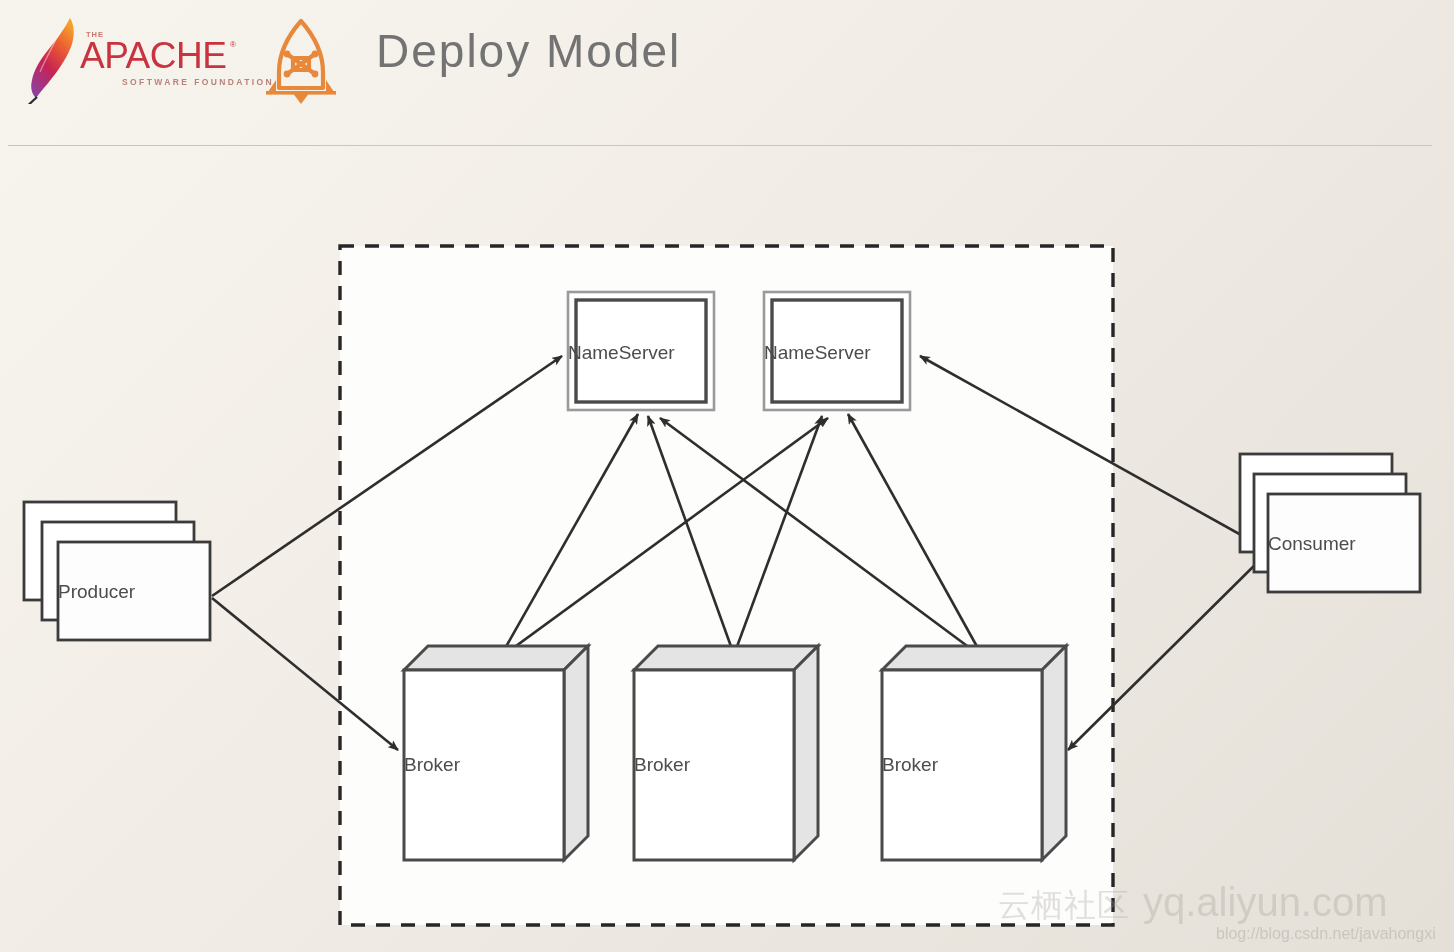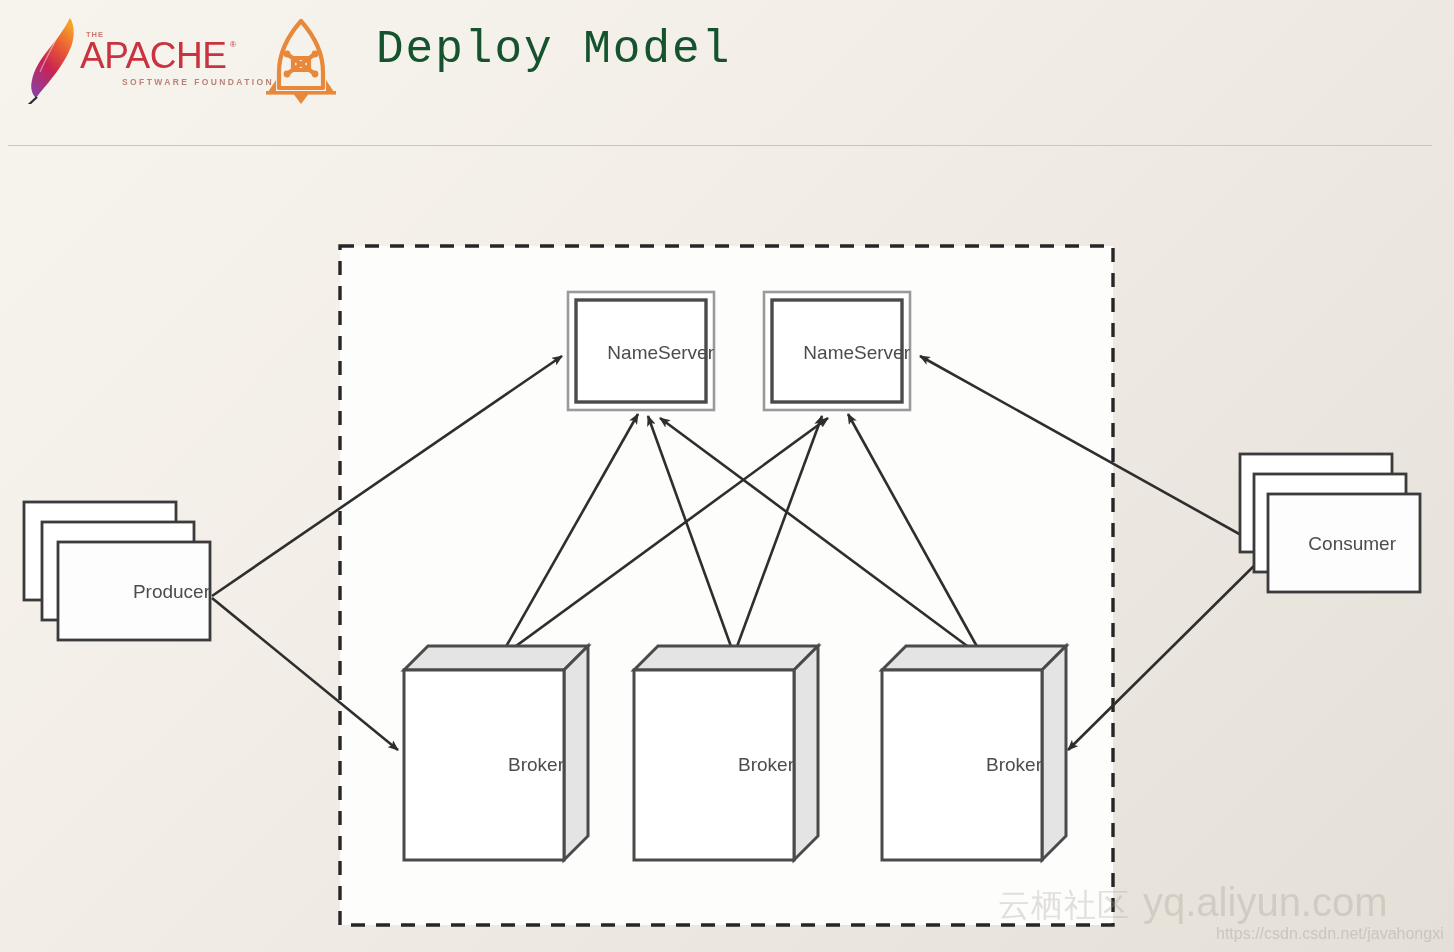--- a/index.html
+++ b/index.html
@@ -82,23 +82,23 @@
   #rocketmq-logo {
     position: absolute;
     left: 252px; top: 14px;
     width: 98px; height: 92px;
   }
 
   
   #page-title {
     position: absolute;
     left: 376px; top: 24px;
-    font-family: Liberation Mono, monospace;
+    font-family: Liberation Sans, sans-serif;
     font-size: 46px;
-    color: #14532d;
+    color: #737373;
     letter-spacing: 2px;
     white-space: nowrap;
   }
 
   
   #diagram {
     position: absolute;
     left: 0; top: 146px;
     width: 1454px; height: 806px;
   }
@@ -109,21 +109,21 @@
   }
 
   
 
   
   .node-label {
     position: absolute;
     color: #4c4c4c;
     font-size: 19px;
     font-family: "Liberation Sans", sans-serif;
-    text-align: right;
+    text-align: left;
     white-space: nowrap;
     pointer-events: none;
   }
 
   
   #watermark-cn {
     position: absolute;
     left: 998px; top: 884px;
     font-size: 32px;
     color: rgba(160,155,145,0.30);
@@ -281,13 +281,13 @@
   <div class="node-label" style="left:58px; top:435px; width:152px;">Producer</div>
   <div class="node-label" style="left:1268px; top:387px; width:128px;">Consumer</div>
 
   <div class="node-label" style="left:404px; top:608px; width:160px;">Broker</div>
   <div class="node-label" style="left:634px; top:608px; width:160px;">Broker</div>
   <div class="node-label" style="left:882px; top:608px; width:160px;">Broker</div>
 </div>
 
 <div id="watermark-cn">云栖社区</div>
 <div id="watermark-url">yq.aliyun.com</div>
-<div id="watermark-blog">https://csdn.csdn.net/javahongxi</div>
+<div id="watermark-blog">blog://blog.csdn.net/javahongxi</div>
 
 </body></html>

